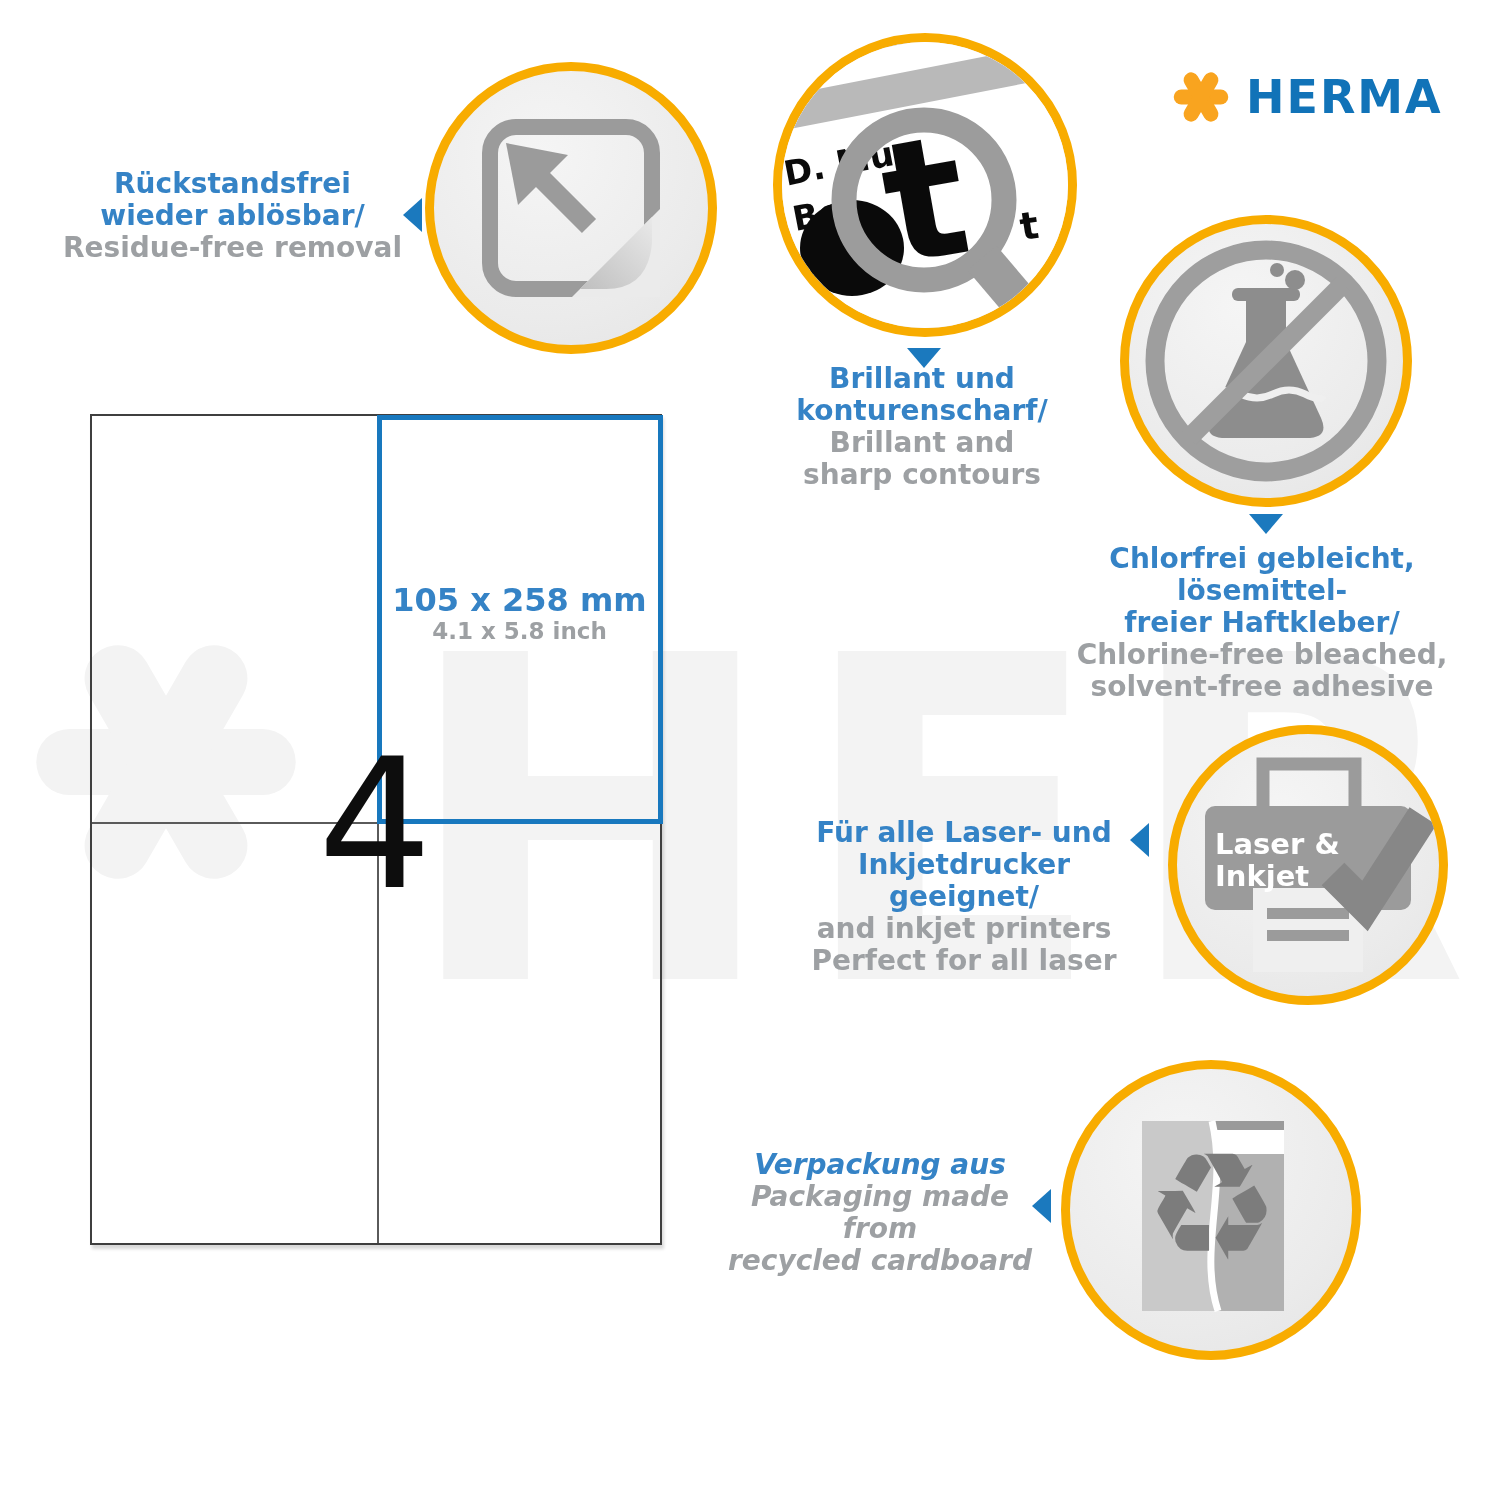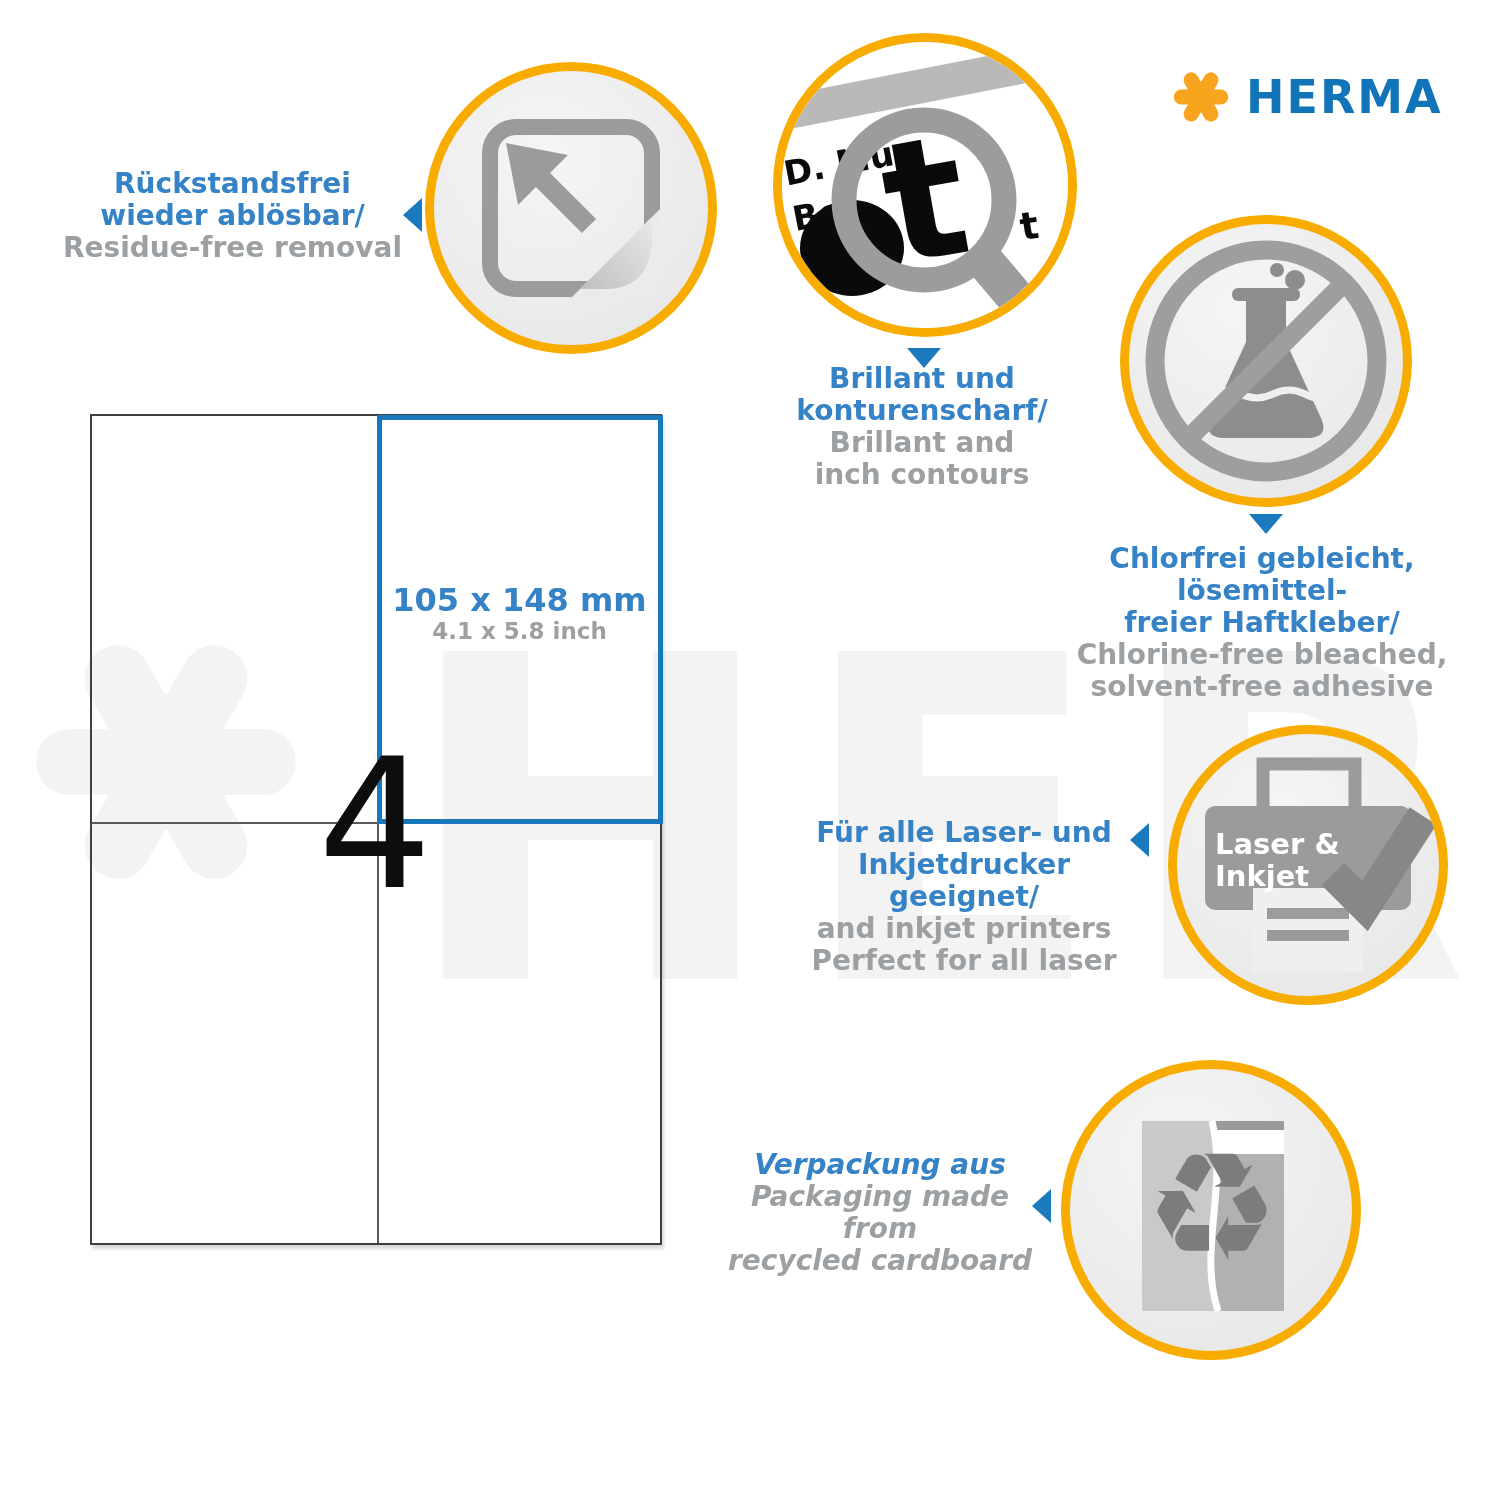--- a/index.html
+++ b/index.html
@@ -68,21 +68,21 @@
     </svg>
     <div class="wm-text">HERMA</div>
   </div>
 
   <div class="sheet">
     <div class="vline"></div>
     <div class="hline"></div>
     <div class="bluecell"></div>
   </div>
   <div class="sizebox">
-    <div class="size-mm">105 x 148 mm</div>
+    <div class="size-mm">105 x 258 mm</div>
     <div class="size-inch">4.1 x 5.8 inch</div>
   </div>
   <div class="big4">4</div>
 
   <div class="logo">
     <svg width="58" height="58" viewBox="-50 -50 100 100">
       <g fill="#F9A41F">
         <rect x="-47" y="-13" width="94" height="26" rx="13"></rect>
         <rect x="-47" y="-13" width="94" height="26" rx="13" transform="rotate(60)"></rect>
         <rect x="-47" y="-13" width="94" height="26" rx="13" transform="rotate(120)"></rect>
@@ -132,21 +132,21 @@
     <svg style="position:absolute;left:0;top:0;" width="286" height="286" viewBox="0 0 286 286">
       <circle cx="142" cy="158" r="80" fill="none" stroke="#9C9C9C" stroke-width="25"></circle>
       <line x1="200" y1="216" x2="268" y2="296" stroke="#9C9C9C" stroke-width="38"></line>
     </svg>
   </div>
   <div class="tri tri-down" style="left:907px;top:348px;"></div>
   <div class="ftext" style="left:772px;top:363px;width:300px;">
     <div class="de">Brillant und</div>
     <div class="de">konturenscharf/</div>
     <div class="en">Brillant and</div>
-    <div class="en">inch contours</div>
+    <div class="en">sharp contours</div>
   </div>
 
   <div class="circle" style="left:1120px;top:215px;width:292px;height:292px;">
     <svg width="274" height="274" viewBox="0 0 274 274">
       <g fill="#8D8D8D">
         <rect x="103" y="64" width="68" height="13" rx="6"></rect>
         <rect x="117" y="72" width="40" height="52"></rect>
         <path d="M117,118 L82,194 Q73,214 97,214 L177,214 Q201,214 192,194 L157,118 Z"></path>
         <circle cx="148" cy="46" r="7"></circle>
         <circle cx="166" cy="56" r="10"></circle>

